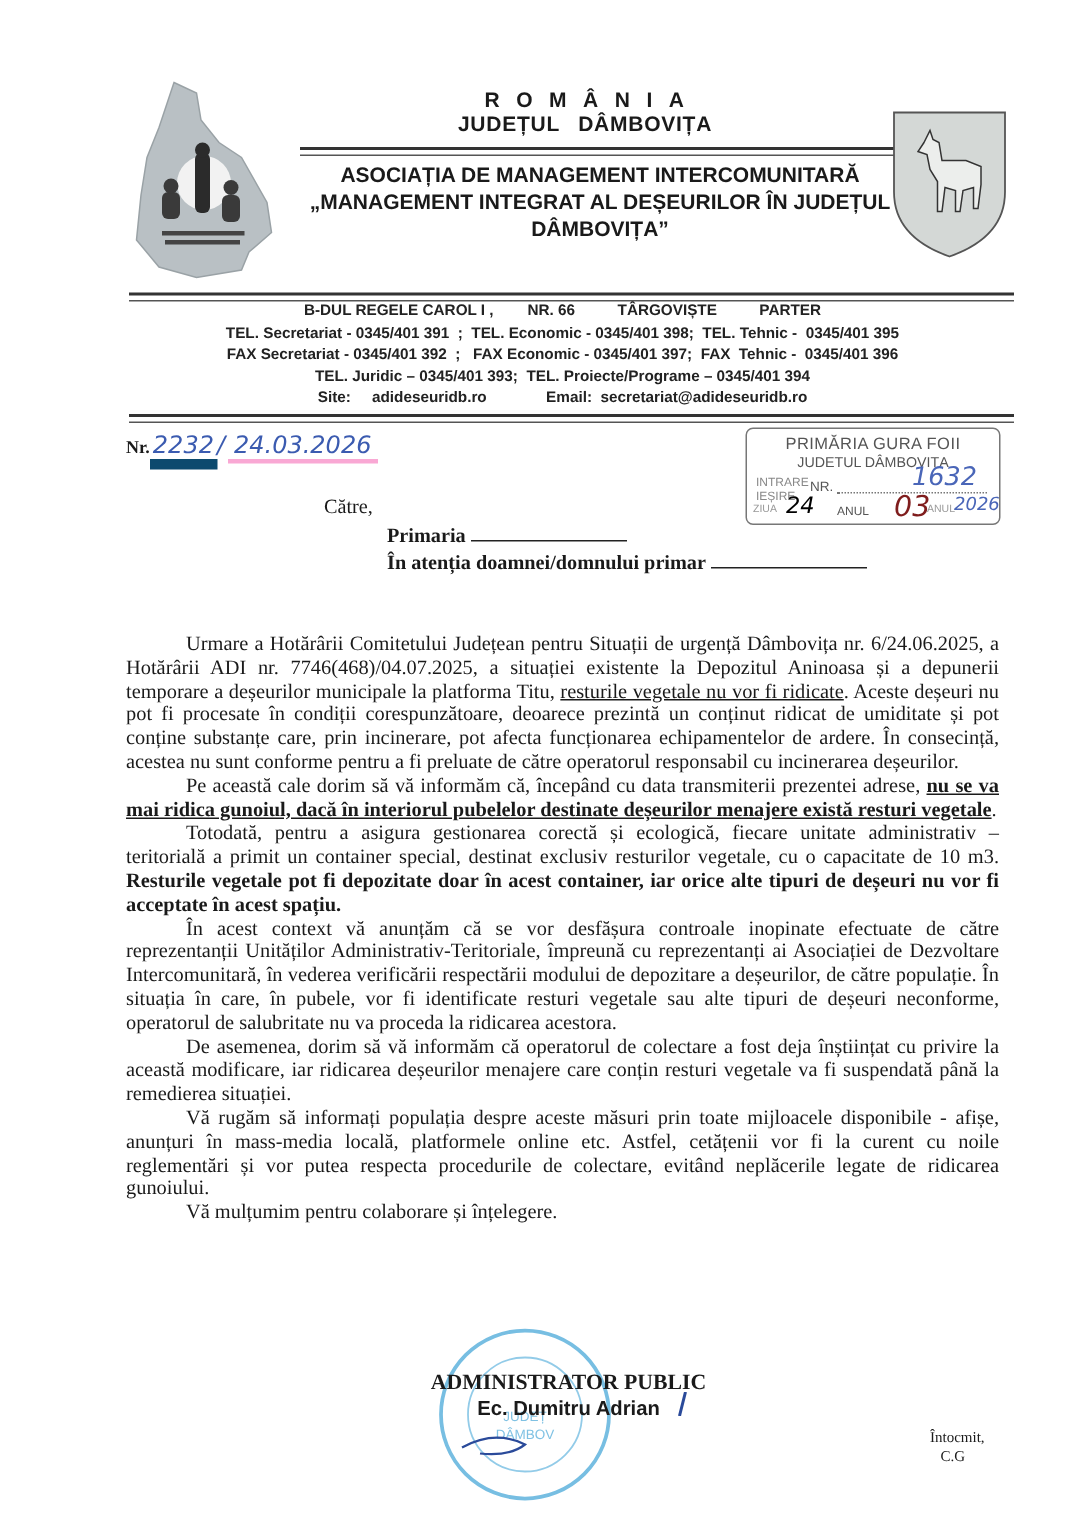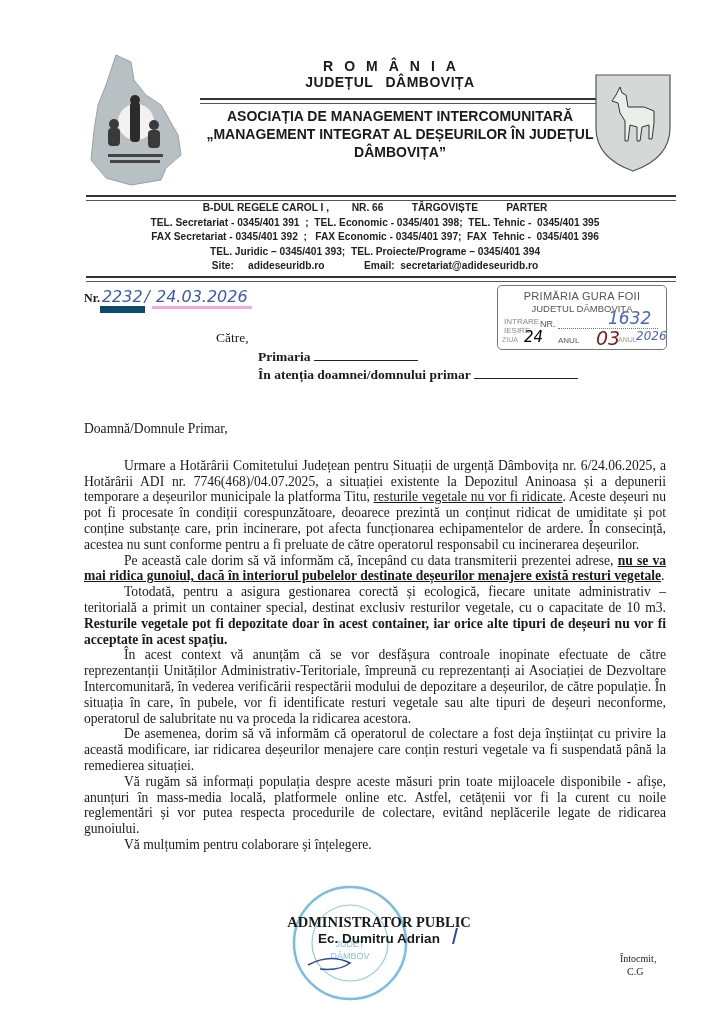--- a/index.html
+++ b/index.html
@@ -117,21 +117,20 @@
     <div class="mval">03</div>
     <div class="ylab">ANUL</div>
     <div class="yval">2026</div>
   </div>
 
   <div class="catre">Către,</div>
   <div class="addr1"><span>Primaria</span> <span class="blank" style="width:104px;"></span></div>
   <div class="addr2"><span>În atenția doamnei/domnului primar</span> <span class="blank" style="width:104px;"></span></div>
 
   <div class="body">
-    <p class="salute">Doamnă/Domnule Primar,</p>
     <p><span>Urmare a Hotărârii Comitetului Județean pentru Situații de urgență Dâmbovița nr. 6/24.06.2025, a Hotărârii ADI nr. 7746(468)/04.07.2025, a situației existente la Depozitul Aninoasa și a depunerii temporare a deșeurilor municipale la platforma Titu, </span><span class="u">resturile vegetale nu vor fi ridicate</span><span>. Aceste deșeuri nu pot fi procesate în condiții corespunzătoare, deoarece prezintă un conținut ridicat de umiditate și pot conține substanțe care, prin incinerare, pot afecta funcționarea echipamentelor de ardere. În consecință, acestea nu sunt conforme pentru a fi preluate de către operatorul responsabil cu incinerarea deșeurilor.</span></p>
     <p><span>Pe această cale dorim să vă informăm că, începând cu data transmiterii prezentei adrese, </span><span class="u b">nu se va mai ridica gunoiul, dacă în interiorul pubelelor destinate deșeurilor menajere există resturi vegetale</span><span>.</span></p>
     <p><span>Totodată, pentru a asigura gestionarea corectă și ecologică, fiecare unitate administrativ – teritorială a primit un container special, destinat exclusiv resturilor vegetale, cu o capacitate de 10 m3. </span><span class="b">Resturile vegetale pot fi depozitate doar în acest container, iar orice alte tipuri de deșeuri nu vor fi acceptate în acest spațiu.</span></p>
     <p>În acest context vă anunțăm că se vor desfășura controale inopinate efectuate de către reprezentanții Unităților Administrativ-Teritoriale, împreună cu reprezentanți ai Asociației de Dezvoltare Intercomunitară, în vederea verificării respectării modului de depozitare a deșeurilor, de către populație. În situația în care, în pubele, vor fi identificate resturi vegetale sau alte tipuri de deșeuri neconforme, operatorul de salubritate nu va proceda la ridicarea acestora.</p>
     <p>De asemenea, dorim să vă informăm că operatorul de colectare a fost deja înștiințat cu privire la această modificare, iar ridicarea deșeurilor menajere care conțin resturi vegetale va fi suspendată până la remedierea situației.</p>
     <p>Vă rugăm să informați populația despre aceste măsuri prin toate mijloacele disponibile - afișe, anunțuri în mass-media locală, platformele online etc. Astfel, cetățenii vor fi la curent cu noile reglementări și vor putea respecta procedurile de colectare, evitând neplăcerile legate de ridicarea gunoiului.</p>
     <p>Vă mulțumim pentru colaborare și înțelegere.</p>
   </div>
 
   <svg class="sigstamp" viewBox="0 0 120 120">

